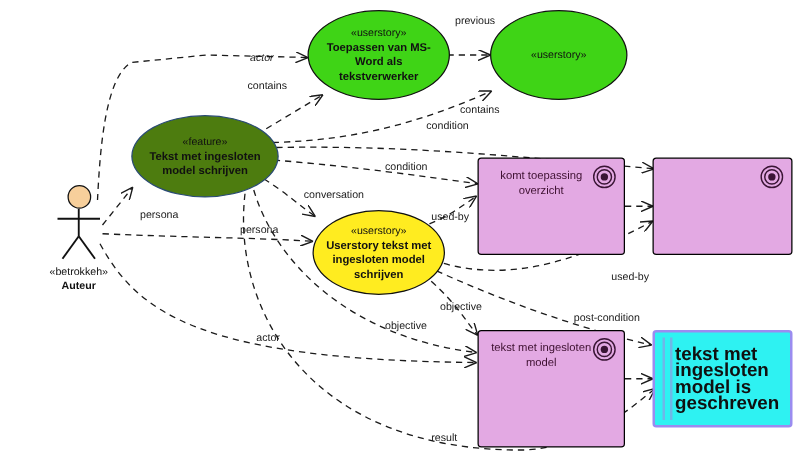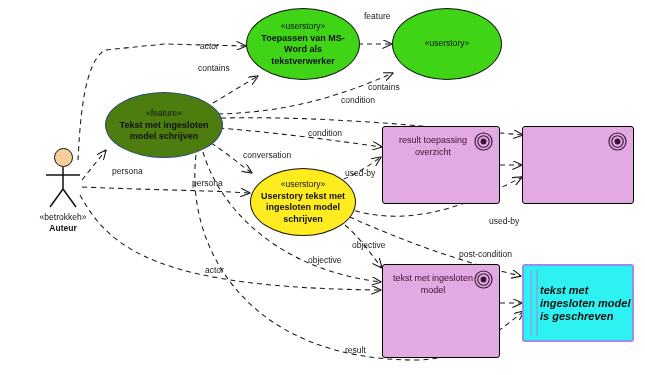--- a/index.html
+++ b/index.html
@@ -75,22 +75,21 @@
   
   .note{
     background:#2ef2f2;
     border:2px solid #9a8cf0;
     border-radius:3px;
     align-items:flex-start;
     justify-content:center;
     padding-left:16px;
   }
   .note .ttl{
-    font-size:11px;
-    font-style:italic;
+    font-size:15px;
     font-weight:bold;
     color:#101010;
     line-height:13px;
     text-align:left;
   }
   .note-bar{
     position:absolute;
     left:6px;top:4px;bottom:4px;
     width:4px;
     border-left:2px solid #6fb7e8;
@@ -206,21 +205,21 @@
     <div class="stereo">«feature»</div>
     <div class="ttl">Tekst met ingesloten model schrijven</div>
   </div>
 
   <div class="node ellipse yellow" style="left:250px;top:168px;width:106px;height:68px;">
     <div class="stereo">«userstory»</div>
     <div class="ttl">Userstory tekst met ingesloten model schrijven</div>
   </div>
 
   <div class="node rect" style="left:382px;top:126px;width:118px;height:78px;">
-    <div class="ttl">result toepassing overzicht</div>
+    <div class="ttl">komt toepassing overzicht</div>
     <svg class="req-icon" viewBox="0 0 20 20">
       <circle cx="10" cy="10" r="9" fill="none" stroke="#3a1535" stroke-width="1.2"></circle>
       <circle cx="10" cy="10" r="6" fill="none" stroke="#3a1535" stroke-width="1.2"></circle>
       <circle cx="10" cy="10" r="3.1" fill="#3a1535"></circle>
     </svg>
   </div>
 
   <div class="node rect" style="left:522px;top:126px;width:112px;height:78px;">
     <svg class="req-icon" viewBox="0 0 20 20">
       <circle cx="10" cy="10" r="9" fill="none" stroke="#3a1535" stroke-width="1.2"></circle>
@@ -238,21 +237,21 @@
     </svg>
   </div>
 
   <div class="node note" style="left:522px;top:264px;width:112px;height:78px;">
     <div class="note-bar"></div>
     <div class="ttl">tekst met ingesloten model is geschreven</div>
   </div>
 
   <div id="edge-label-layer">
       <div class="elabel" style="left: 200px; top: 41px; font-style: italic;">actor</div>
-      <div class="elabel" style="left: 364px; top: 11px;">feature</div>
+      <div class="elabel" style="left: 364px; top: 11px;">previous</div>
       <div class="elabel" style="left: 198px; top: 63px;">contains</div>
       <div class="elabel" style="left: 368px; top: 82px;">contains</div>
       <div class="elabel" style="left: 341px; top: 95px;">condition</div>
       <div class="elabel" style="left: 308px; top: 128px;">condition</div>
       <div class="elabel" style="left: 243px; top: 150px;">conversation</div>
       <div class="elabel" style="left: 112px; top: 166px;">persona</div>
       <div class="elabel" style="left: 192px; top: 178px;">persona</div>
       <div class="elabel" style="left: 345px; top: 168px;">used-by</div>
       <div class="elabel" style="left: 489px; top: 216px;">used-by</div>
       <div class="elabel" style="left: 352px; top: 240px;">objective</div>

